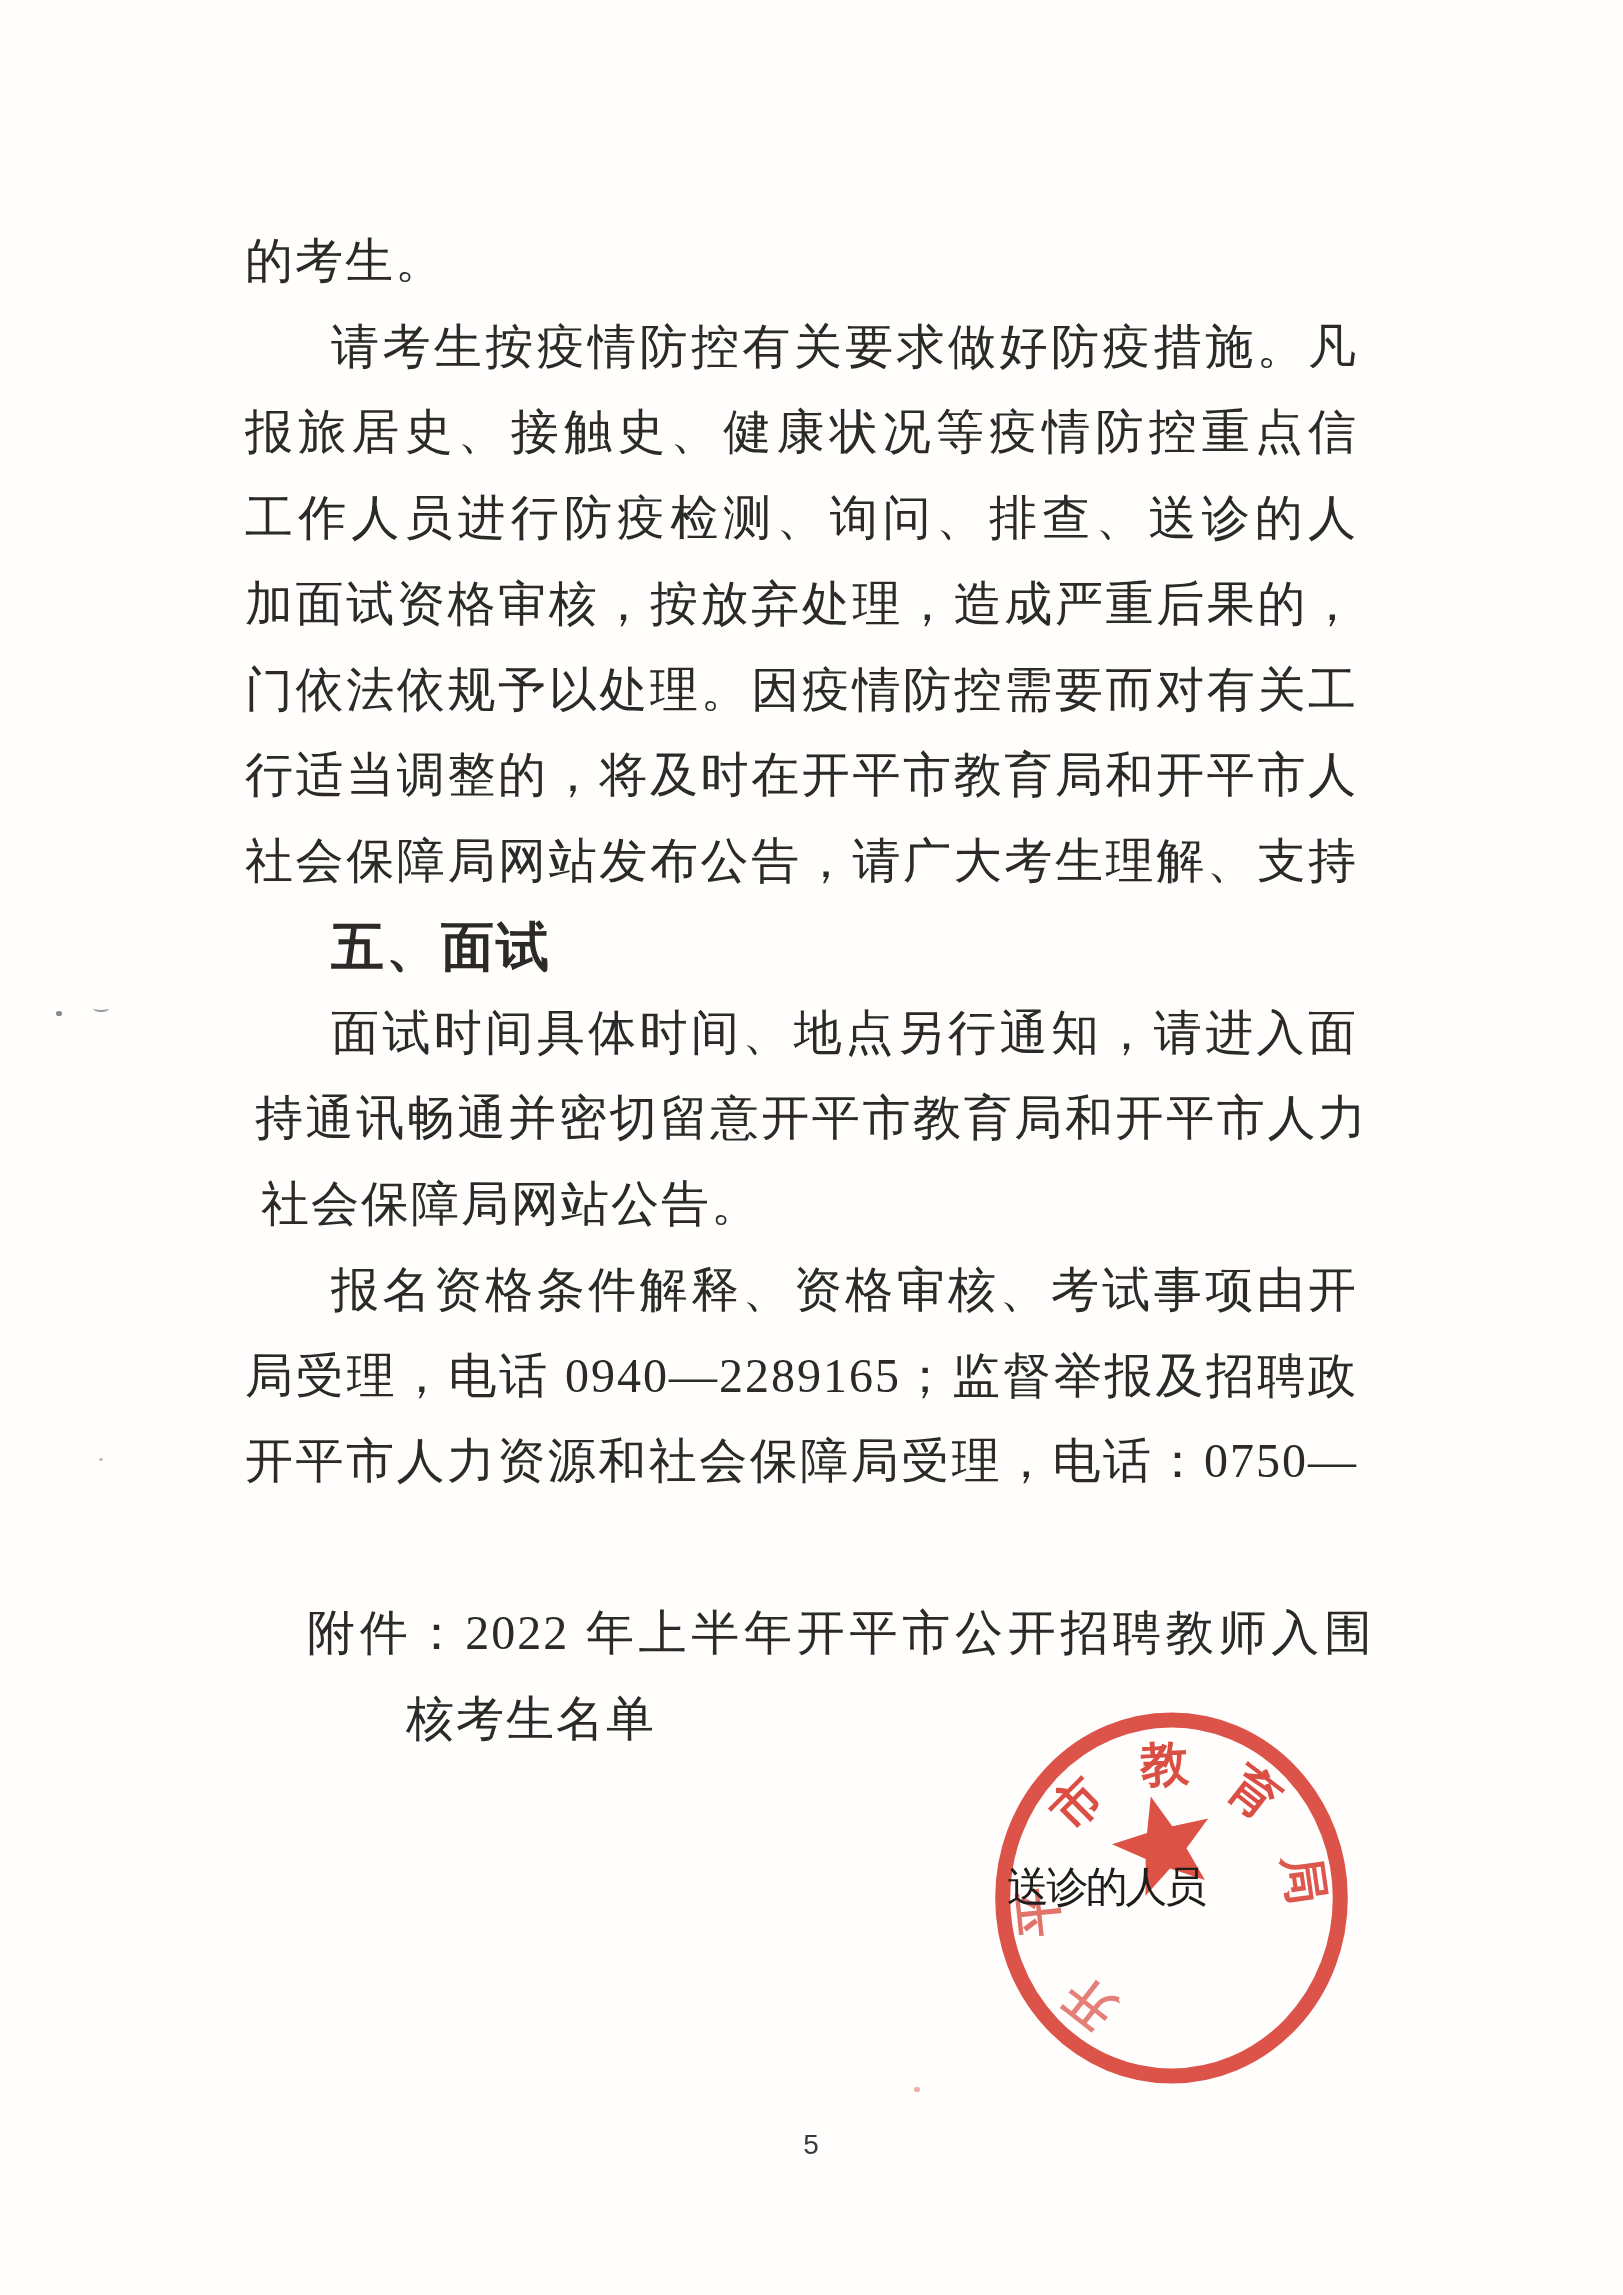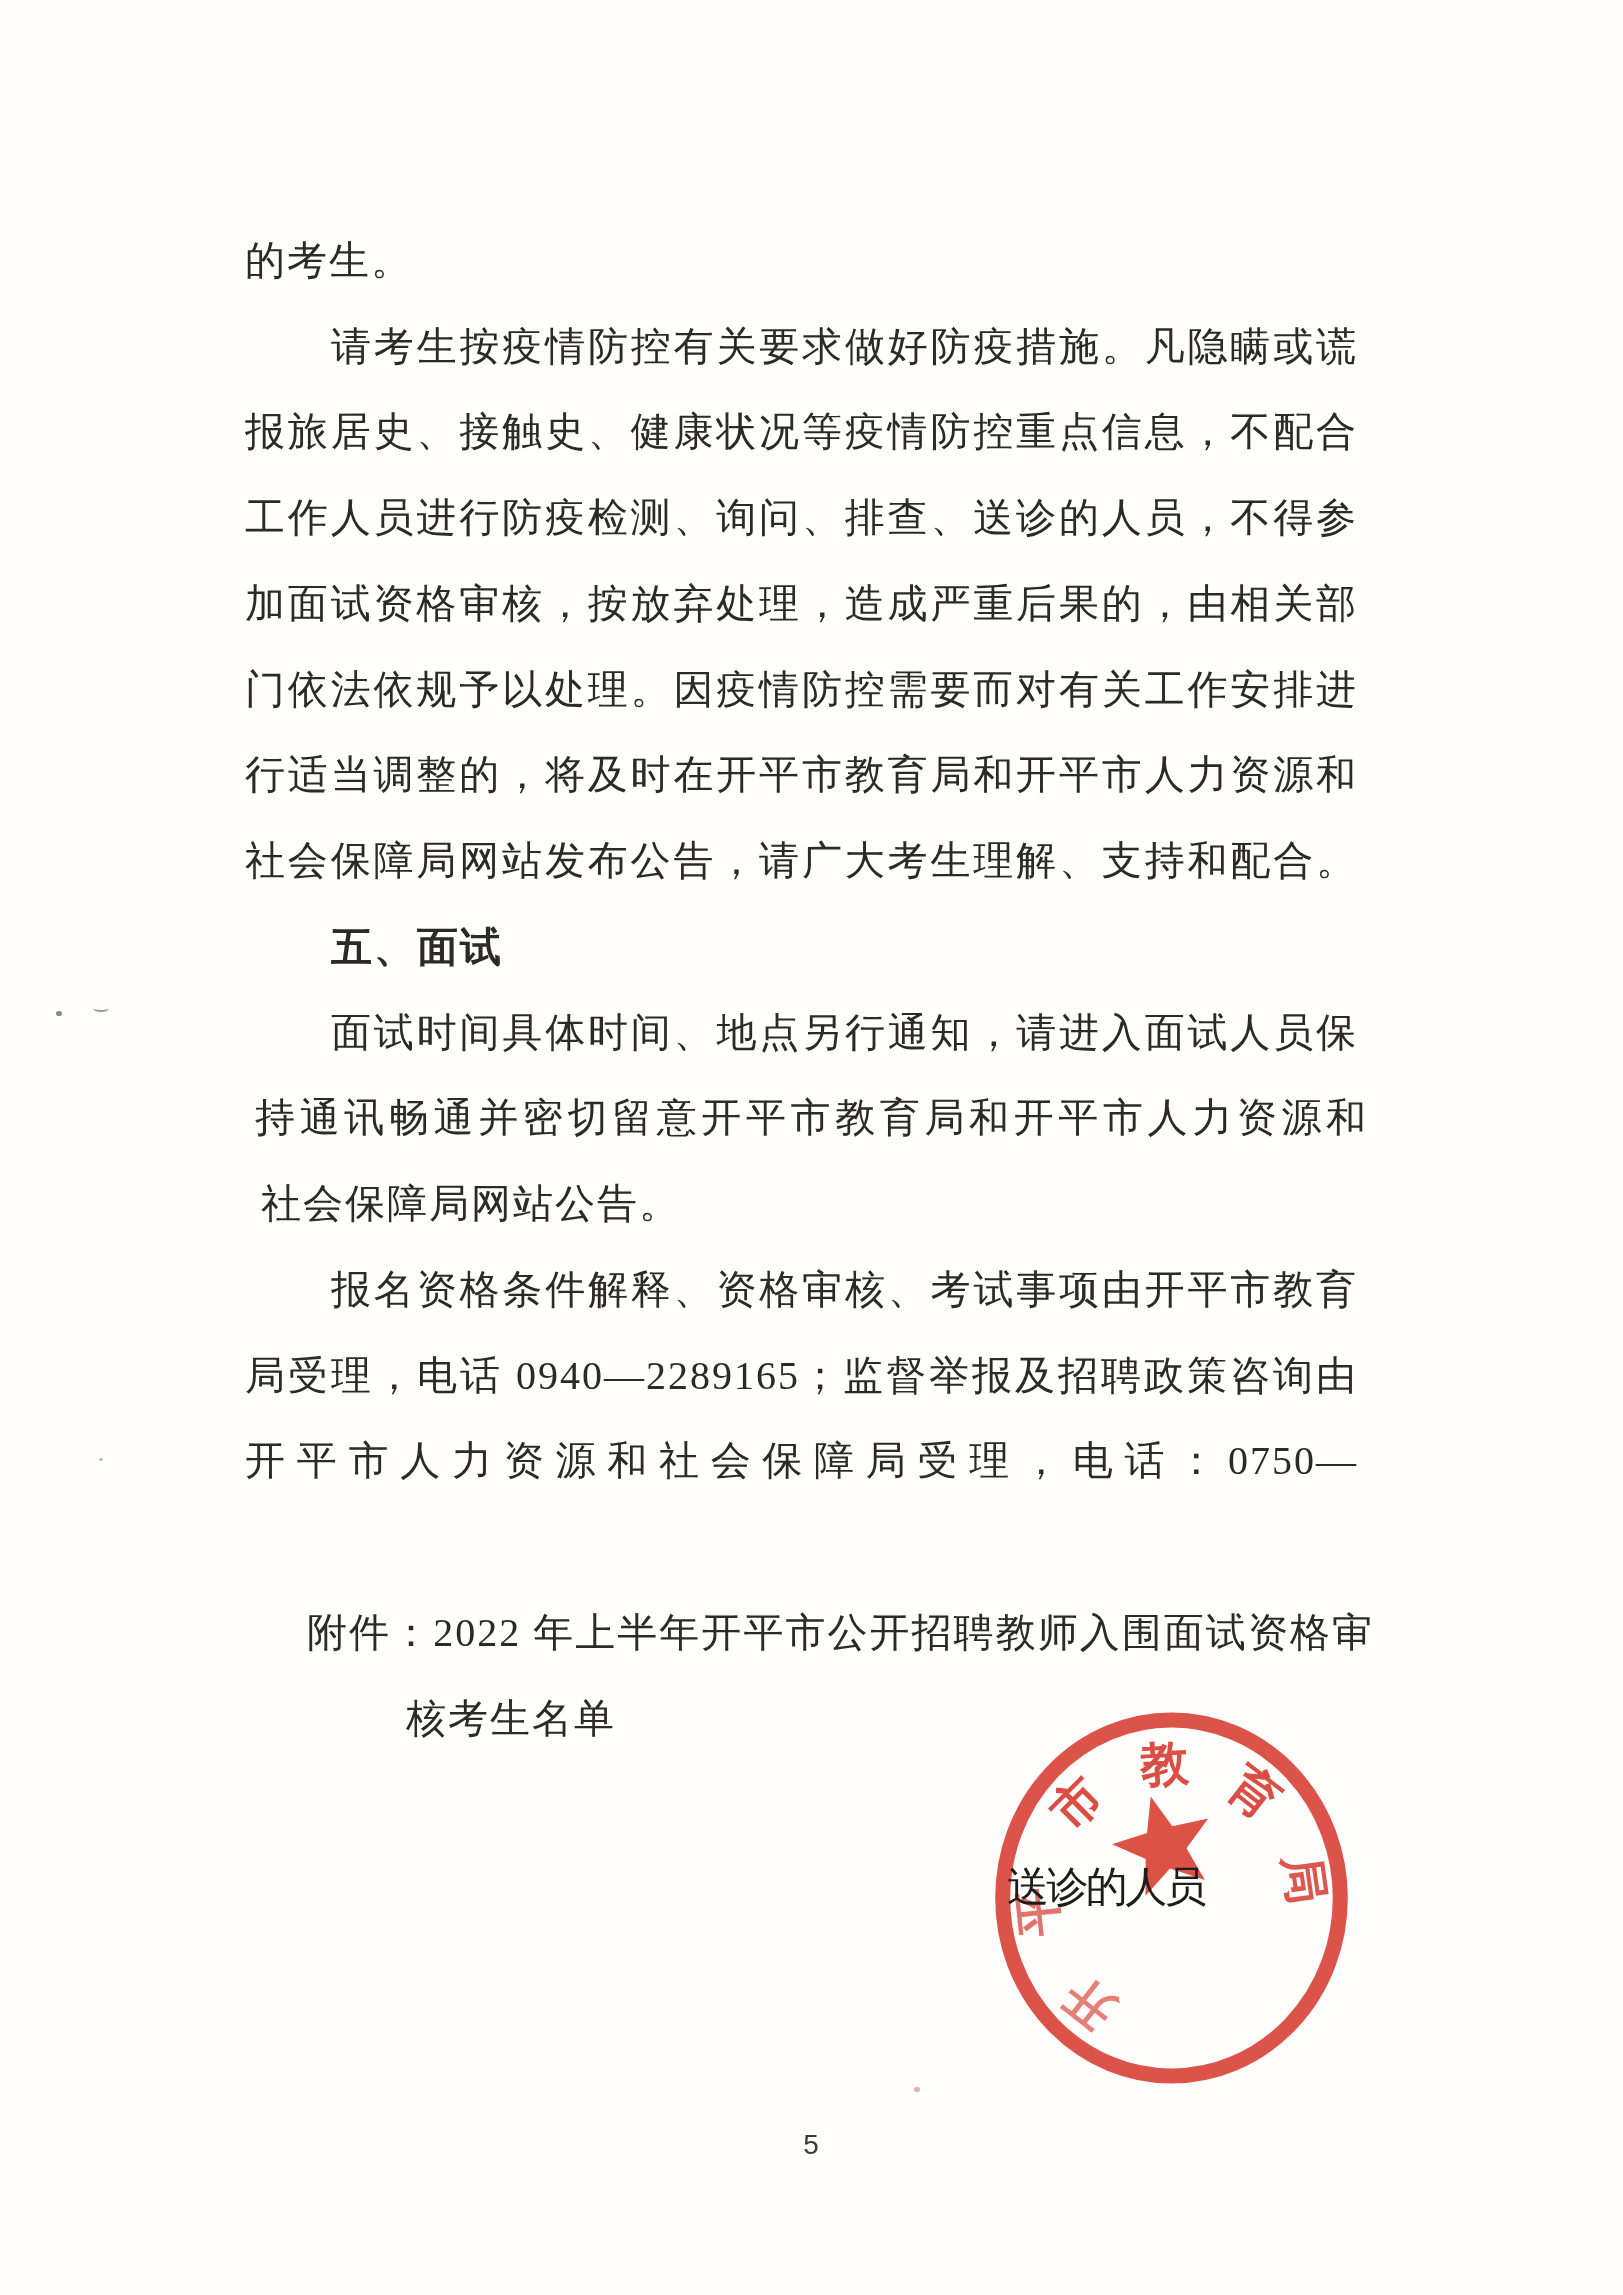--- a/index.html
+++ b/index.html
@@ -5,25 +5,25 @@
 <style>
   html,body{margin:0;padding:0;background:#8a8a8a;}
   .page{
     position:relative;width:1623px;height:2295px;margin:0 auto;
     background:#fffefd;overflow:hidden;
     font-family:"Liberation Serif","DejaVu Serif",serif;
     color:#2b2a28;
   }
   .line{
     position:absolute;height:86px;line-height:86px;
-    font-size:40px;letter-spacing:2px;white-space:nowrap;
+    font-size:48px;letter-spacing:2px;white-space:nowrap;
     overflow:visible;
   }
   .line.j{white-space:normal;text-align:justify;text-align-last:justify;overflow:hidden;}
-  .line.b{font-weight:bold;font-family:Liberation Serif, serif;font-size:41px;}
+  .line.b{font-weight:bold;font-family:Liberation Serif, serif;font-size:53px;}
   .sig{
     position:absolute;left:1007px;top:1859px;z-index:5;
     font-size:42px;letter-spacing:-2.6px;white-space:nowrap;color:#1e1d1b;
   }
   .date{
     position:absolute;left:956px;top:1957px;z-index:5;
     font-size:41px;letter-spacing:0.7px;white-space:nowrap;color:#1e1d1b;
   }
   .pageno{
     position:absolute;left:785px;top:2129px;width:52px;text-align:center;

